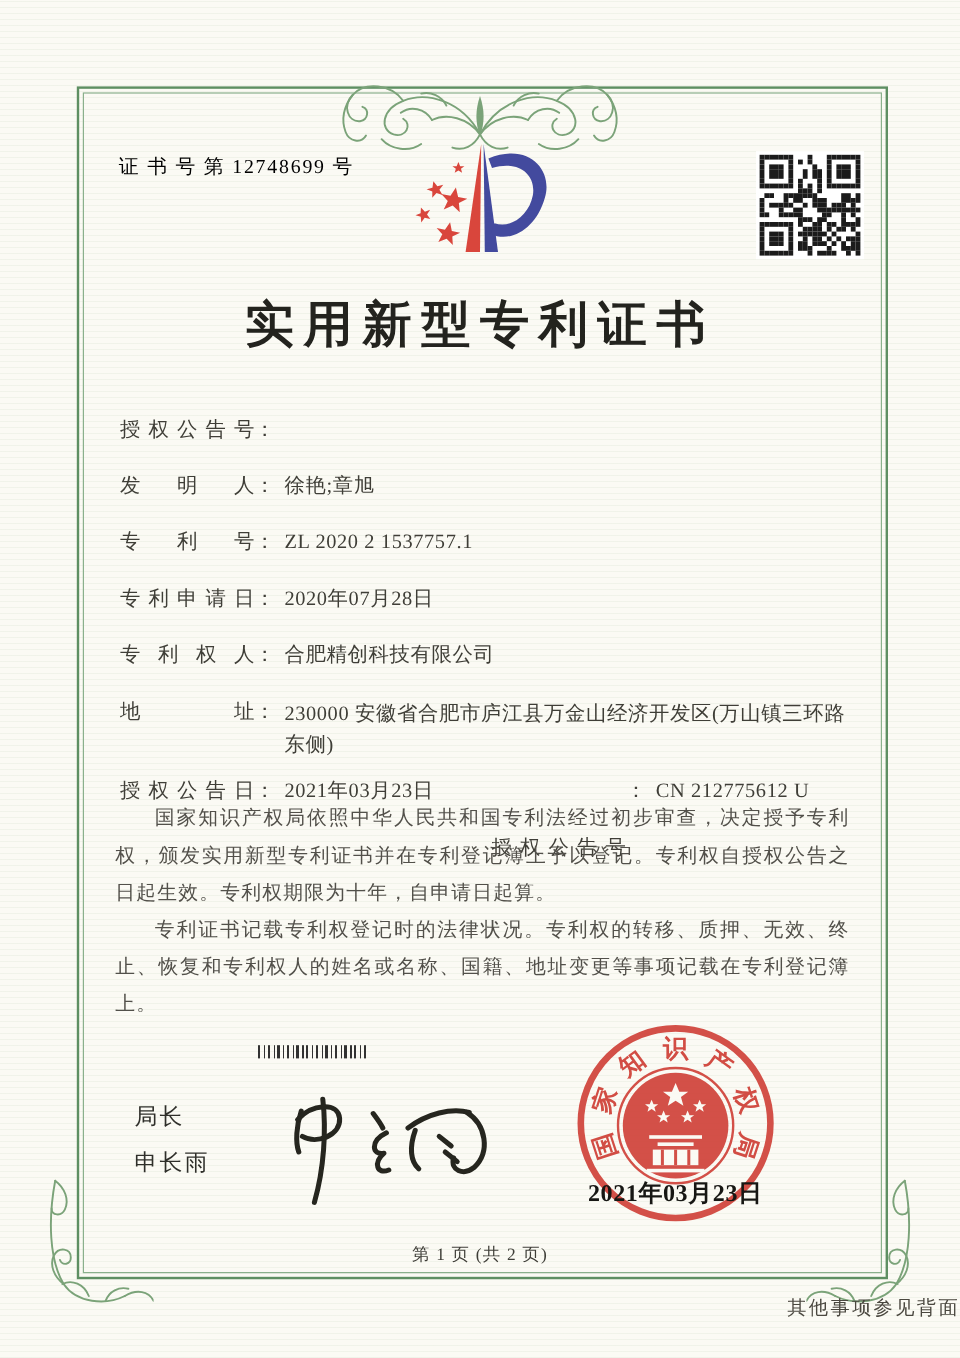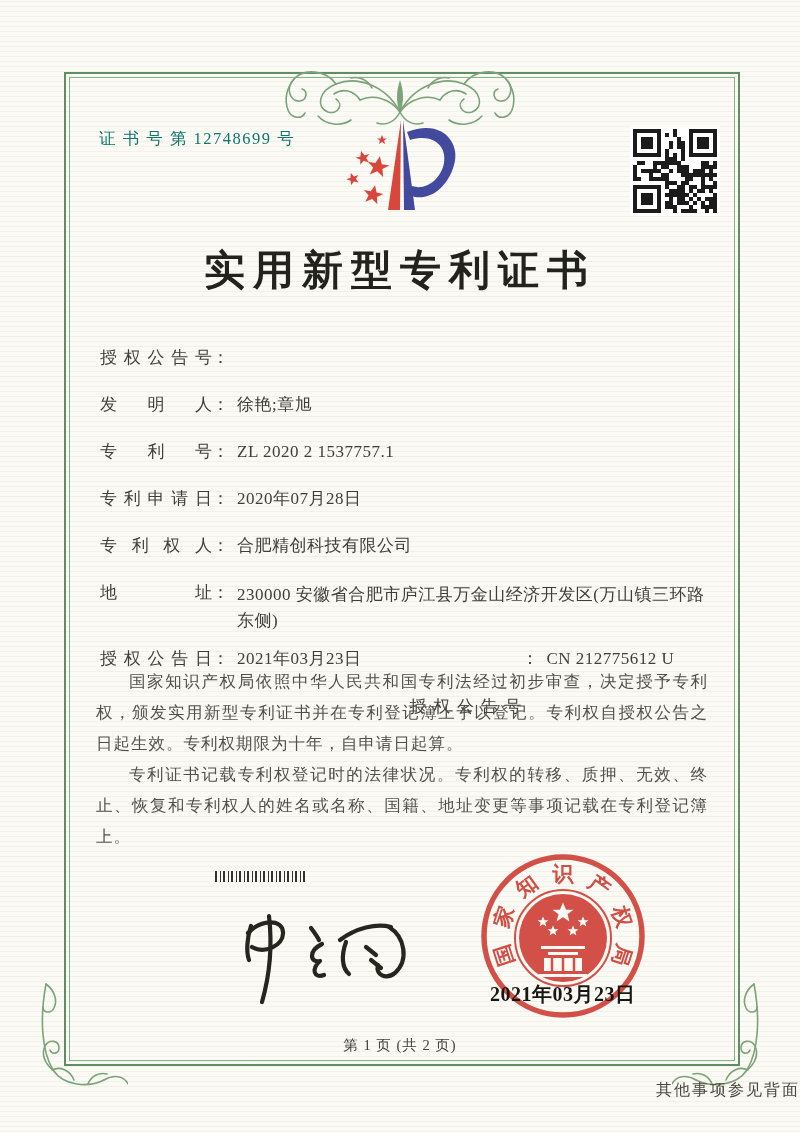--- a/index.html
+++ b/index.html
@@ -12,21 +12,21 @@
   }
   .page{position:absolute;inset:0;}
   
   .frame{position:absolute;left:64px;top:72px;width:672px;height:990px;border:2.5px solid #5e8f62;}
   .frame-inner{position:absolute;inset:3px;border:1px solid #8ab08c;}
   svg.flourish{position:absolute;left:260px;top:52px;width:280px;height:96px;}
   svg.corner{position:absolute;width:96px;height:112px;}
   .corner-l{left:32px;top:978px;}
   .corner-r{left:672px;top:978px;transform:scaleX(-1);}
   
-  .cert-no{position:absolute;left:99px;top:128px;font-size:16.5px;letter-spacing:1.5px;color:#0f766e;}
+  .cert-no{position:absolute;left:99px;top:128px;font-size:16.5px;letter-spacing:1.5px;color:#000000;}
   svg.logo{position:absolute;left:330px;top:106px;width:160px;height:132px;}
   .qr{position:absolute;left:630px;top:126px;background:#ffffff;padding:3px;display:grid;grid-template-columns:repeat(21,4px);grid-auto-rows:4px;}
   .qr i{display:block;}
   .qr i.d{background:#1b1b1b;}
   .title{position:absolute;left:0;top:243px;width:800px;margin:0;text-align:center;
     font-size:41px;font-weight:600;letter-spacing:8px;box-sizing:border-box;color:#23231e;}
   
   .fields{position:absolute;left:100px;top:347px;width:608px;font-size:17px;color:#3f3e37;}
   .frow{display:flex;margin-bottom:25px;line-height:22px;}
   .flabel{display:inline-block;width:112px;text-align:justify;text-align-last:justify;white-space:nowrap;}
@@ -599,20 +599,24 @@
     </div>
   </div>
 
   <div class="paras">
     <p>国家知识产权局依照中华人民共和国专利法经过初步审查，决定授予专利权，颁发实用新型专利证书并在专利登记簿上予以登记。专利权自授权公告之日起生效。专利权期限为十年，自申请日起算。</p>
     <p>专利证书记载专利权登记时的法律状况。专利权的转移、质押、无效、终止、恢复和专利权人的姓名或名称、国籍、地址变更等事项记载在专利登记簿上。</p>
   </div>
 
   <div class="barcode"></div>
 
+  <div class="signer">
+    <div>局长</div>
+    <div>申长雨</div>
+  </div>
 
   <svg class="signature" viewBox="0 0 230 130">
     <g stroke="#26261f" fill="none" stroke-width="4.2" stroke-linecap="round" stroke-linejoin="round">
       <path d="M33,48 C29,60 28,74 31,82"></path>
       <path d="M30,55 C42,42 64,40 65,54 C66,68 46,76 34,69"></path>
       <path d="M51,38 C54,64 52,96 44,124"></path>
       <path d="M93,50 C96,54 99,58 101,62"></path>
       <path d="M104,66 C90,73 92,85 102,83 C93,91 96,101 106,97"></path>
       <path d="M122,62 C138,50 158,45 173,49"></path>
       <path d="M128,64 C123,78 124,90 131,96"></path>

